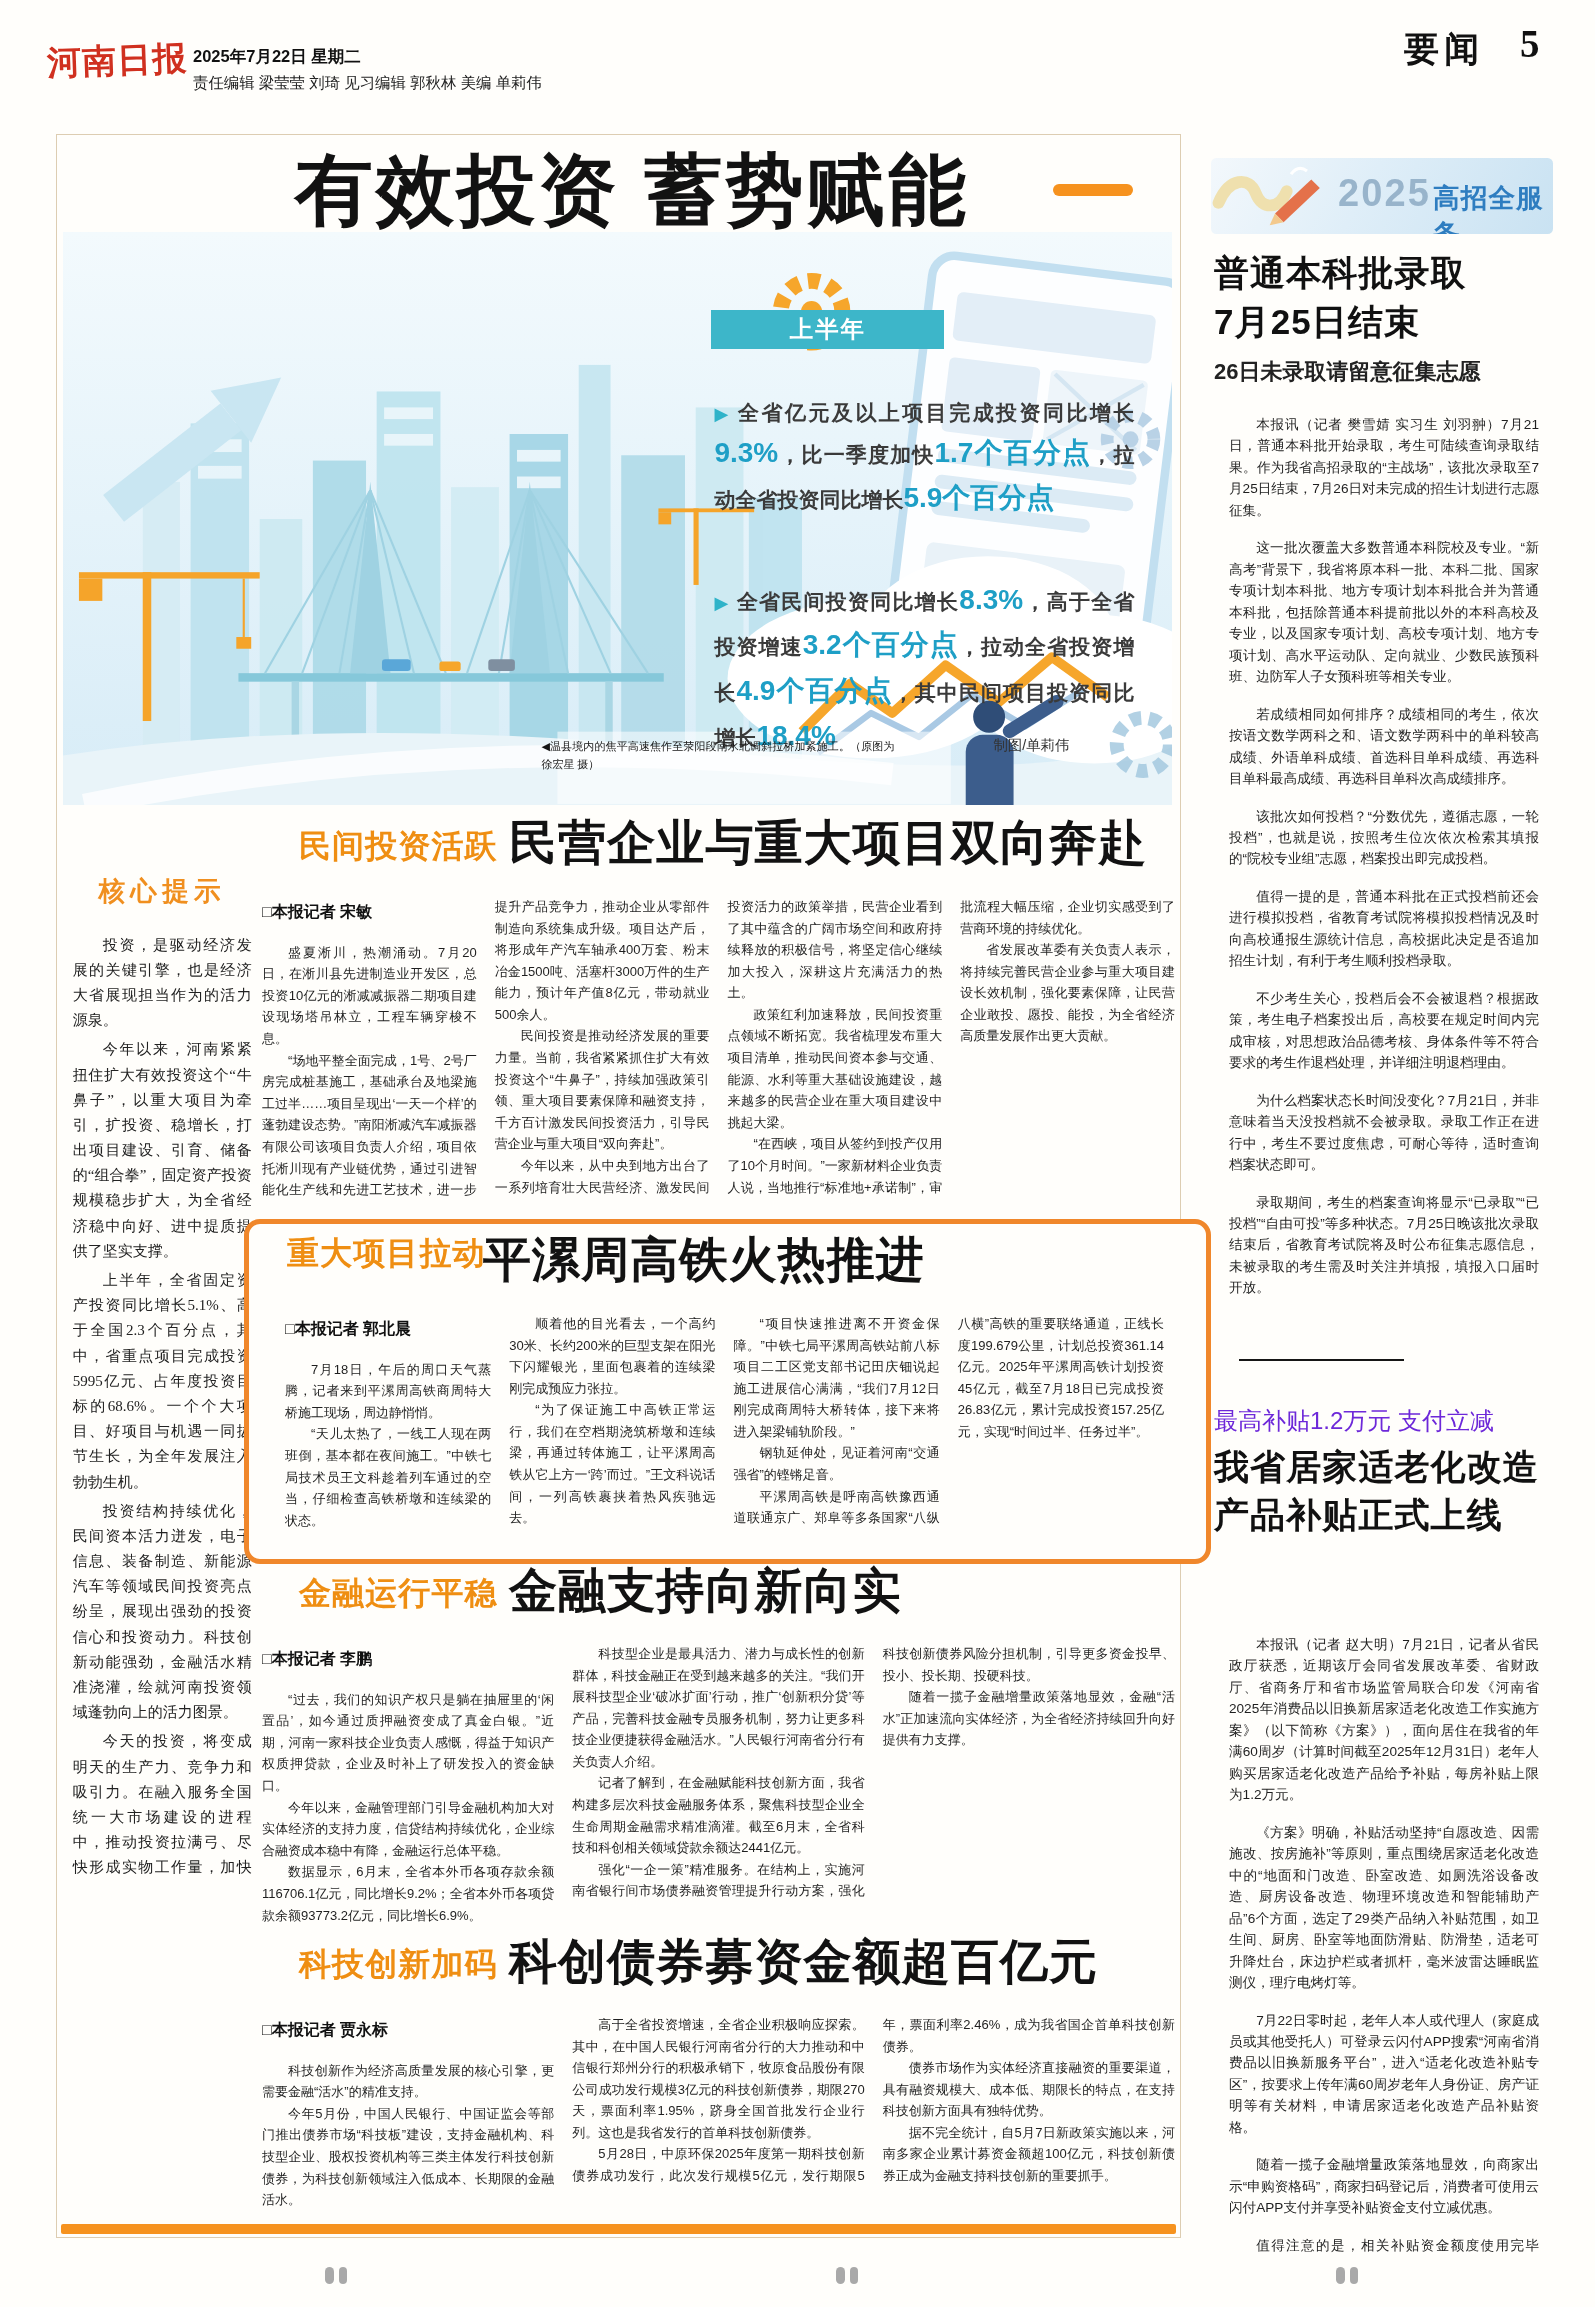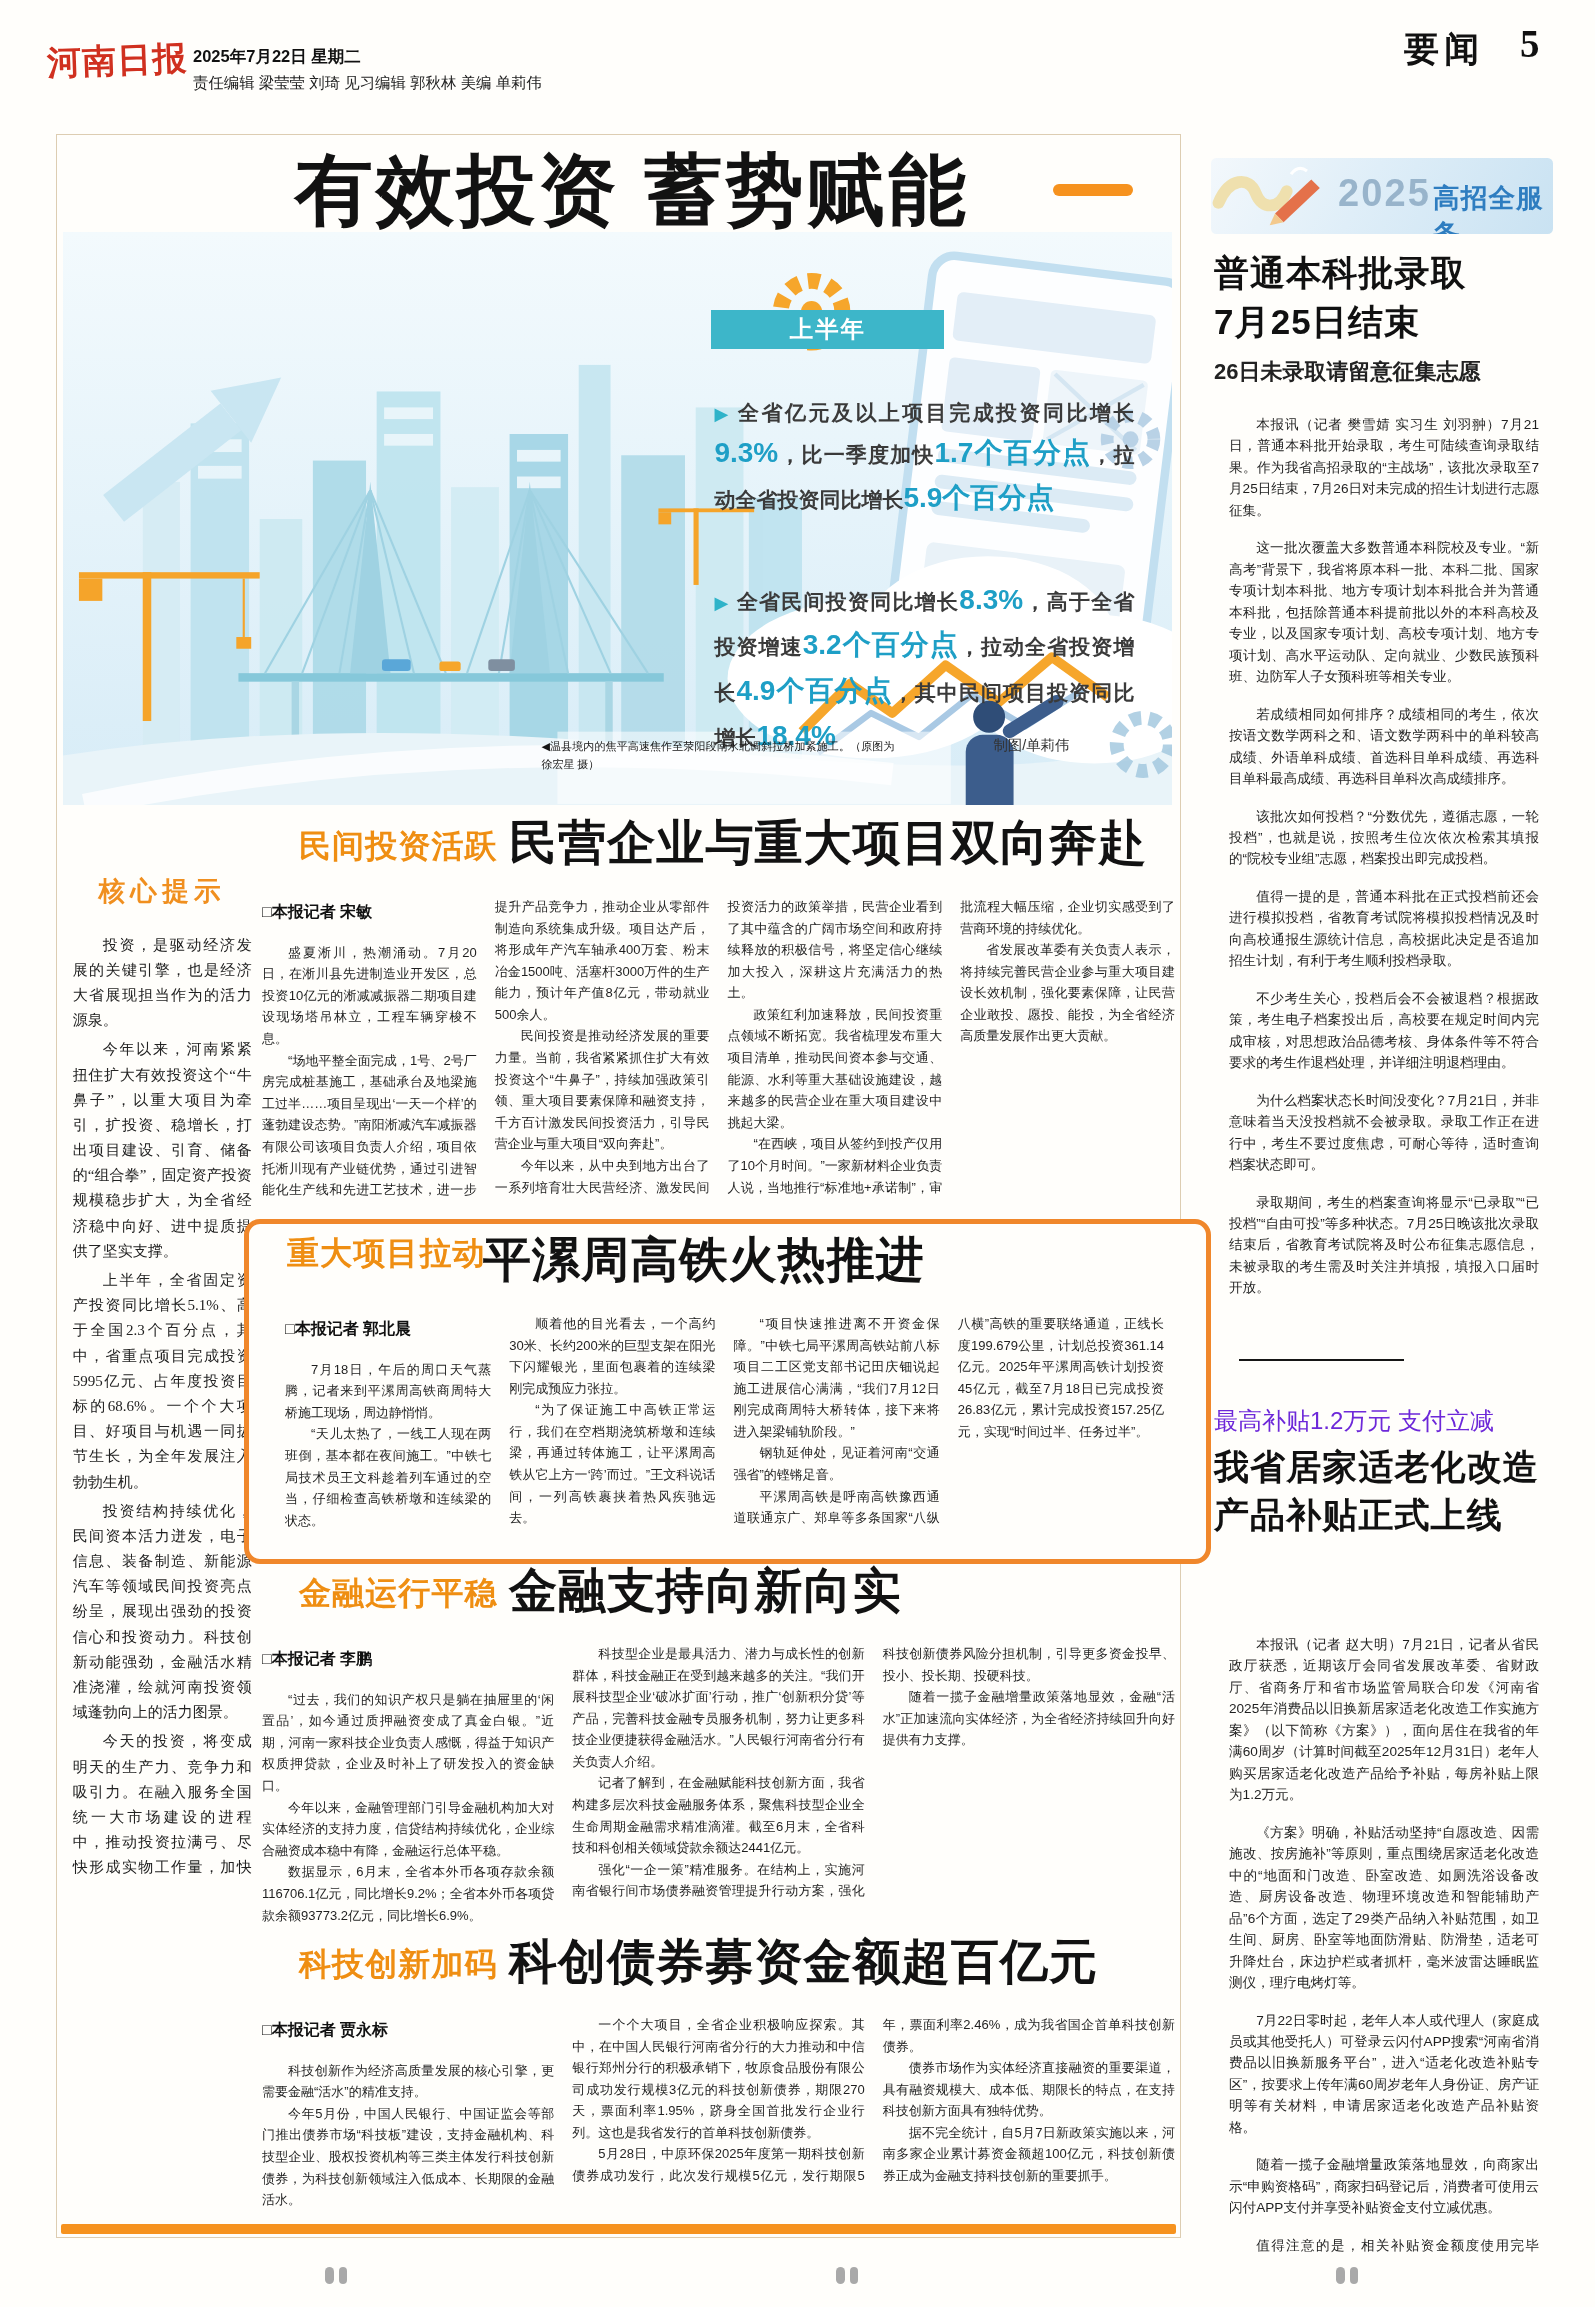--- a/index.html
+++ b/index.html
@@ -296,21 +296,21 @@
         </div>
     </div>
 
     <div class="kicker k-d">科技创新加码</div>
     <div class="headline h-d">科创债券募资金额超百亿元</div>
     <div class="art-body cols3 b-d">
       <div class="byline">□本报记者 贾永标</div>
       <div>
           <p>科技创新作为经济高质量发展的核心引擎，更需要金融“活水”的精准支持。</p>
           <p>今年5月份，中国人民银行、中国证监会等部门推出债券市场“科技板”建设，支持金融机构、科技型企业、股权投资机构等三类主体发行科技创新债券，为科技创新领域注入低成本、长期限的金融活水。</p>
-          <p>一个个大项目，全省企业积极响应探索。其中，在中国人民银行河南省分行的大力推动和中信银行郑州分行的积极承销下，牧原食品股份有限公司成功发行规模3亿元的科技创新债券，期限270天，票面利率1.95%，跻身全国首批发行企业行列。这也是我省发行的首单科技创新债券。</p>
+          <p>高于全省投资增速，全省企业积极响应探索。其中，在中国人民银行河南省分行的大力推动和中信银行郑州分行的积极承销下，牧原食品股份有限公司成功发行规模3亿元的科技创新债券，期限270天，票面利率1.95%，跻身全国首批发行企业行列。这也是我省发行的首单科技创新债券。</p>
           <p>5月28日，中原环保2025年度第一期科技创新债券成功发行，此次发行规模5亿元，发行期限5年，票面利率2.46%，成为我省国企首单科技创新债券。</p>
           <p>债券市场作为实体经济直接融资的重要渠道，具有融资规模大、成本低、期限长的特点，在支持科技创新方面具有独特优势。</p>
           <p>据不完全统计，自5月7日新政策实施以来，河南多家企业累计募资金额超100亿元，科技创新债券正成为金融支持科技创新的重要抓手。</p>
         </div>
     </div>
   </div>
 
   <div class="banner">
     <svg width="128" height="76" viewBox="0 0 240 142">
       <path d="M14,84 C34,36 72,34 84,66 C96,98 128,96 142,62" fill="none" stroke="#efe0ae" stroke-width="22" stroke-linecap="round"></path>

